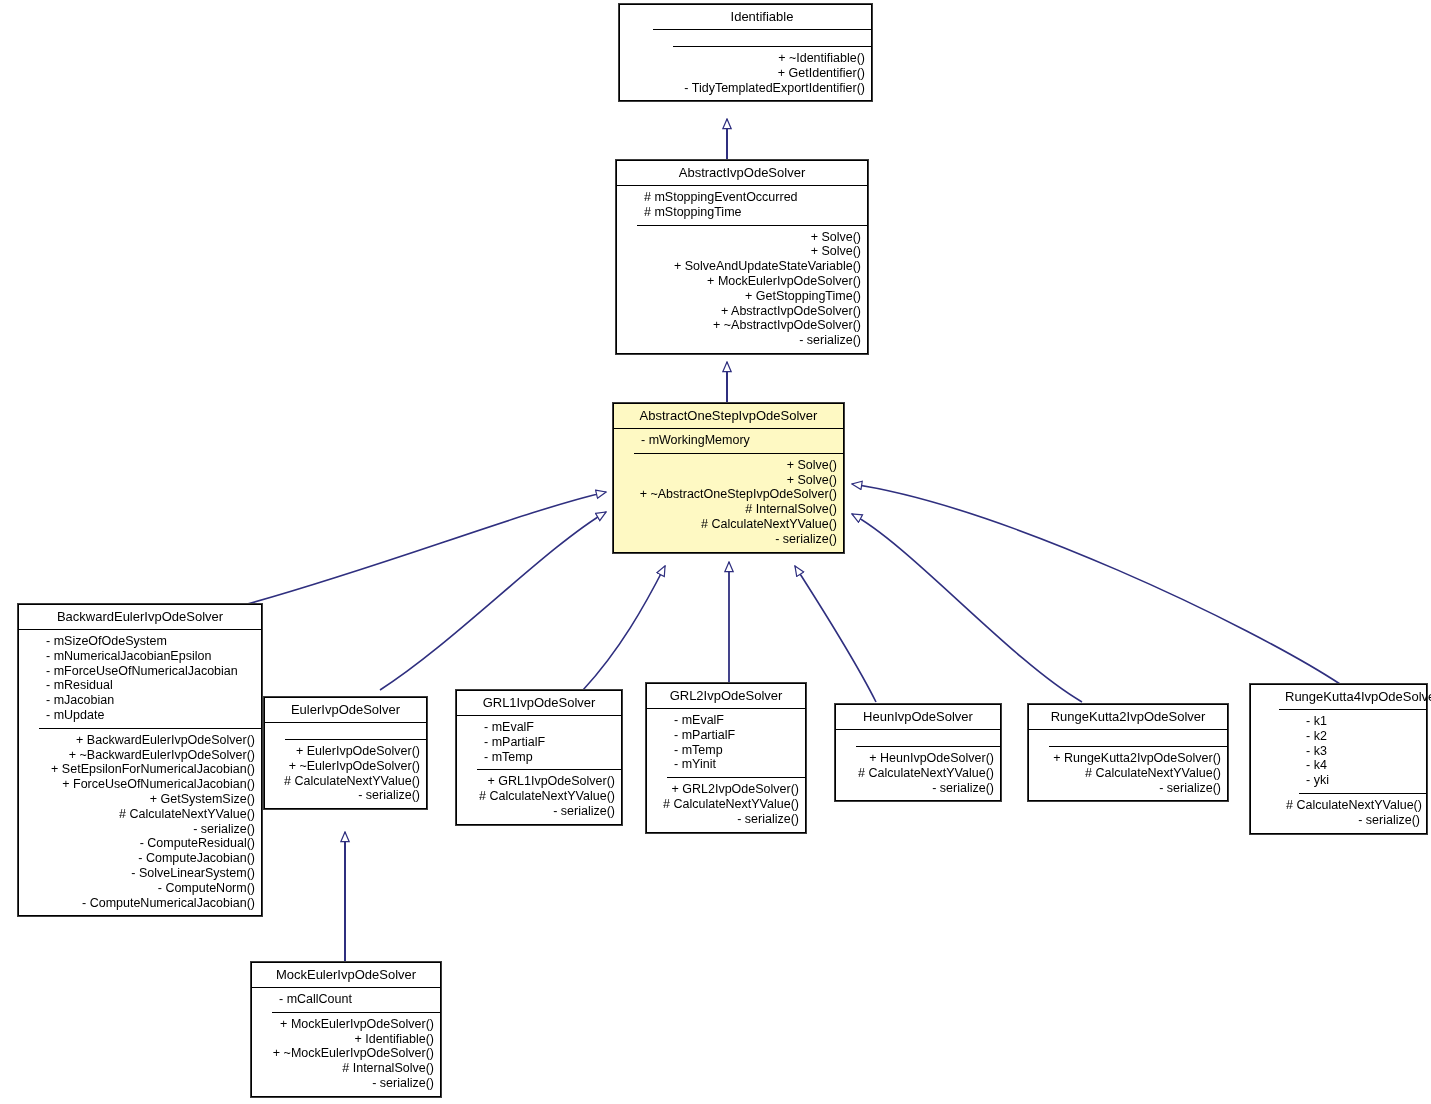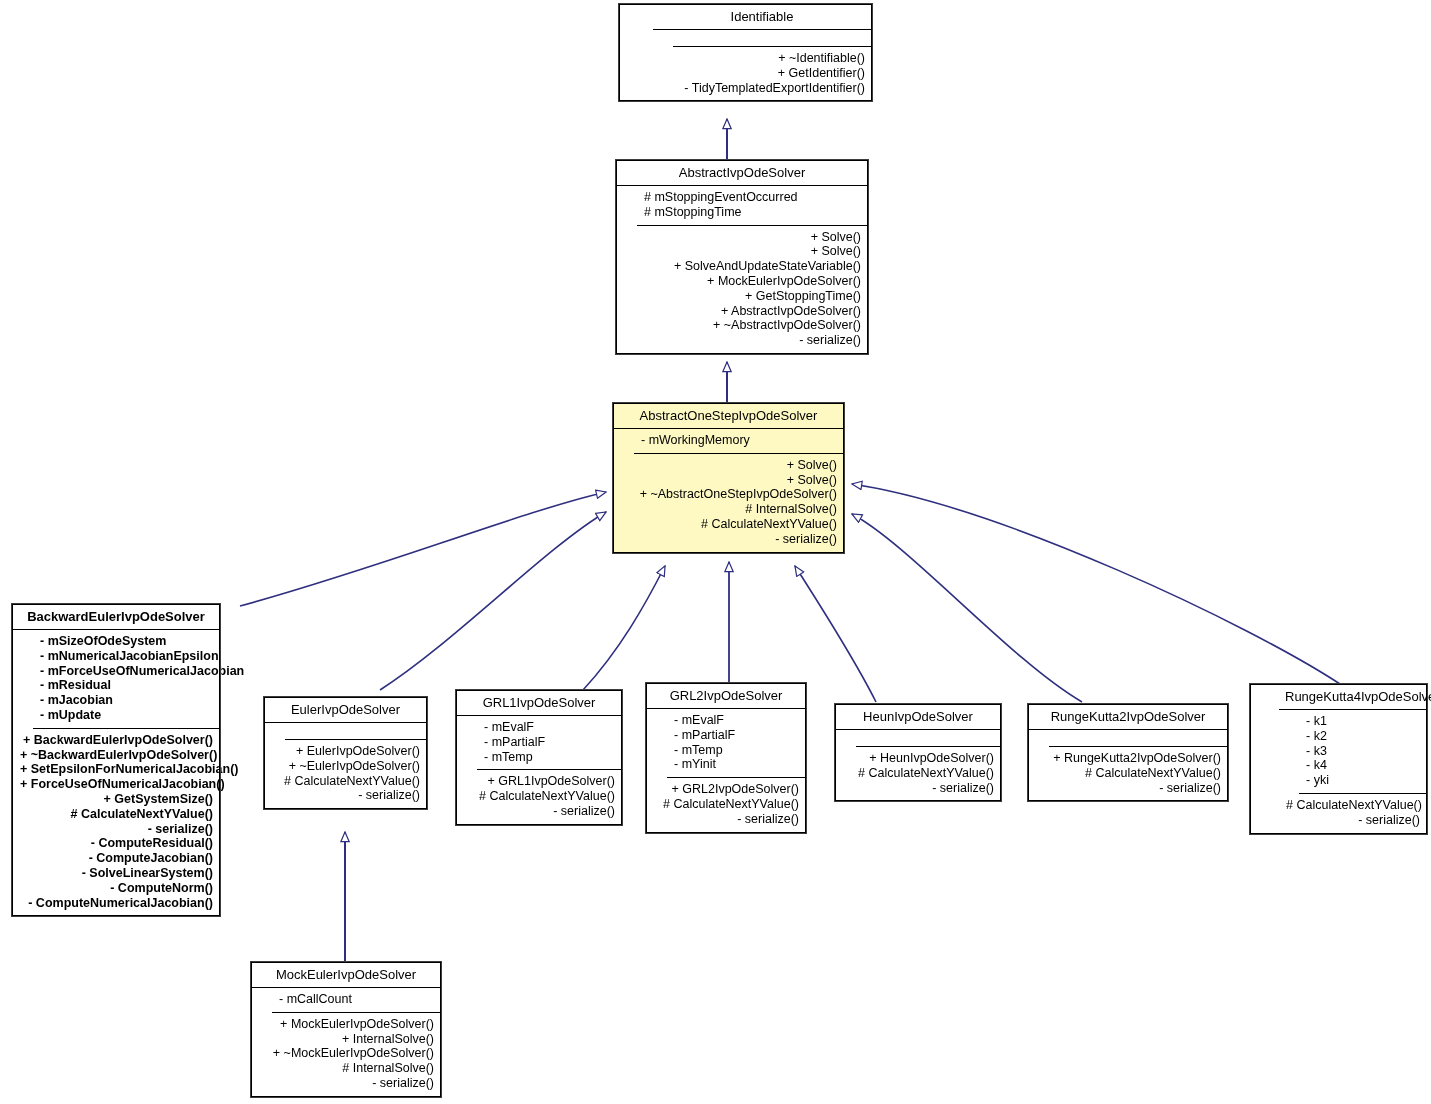--- a/index.html
+++ b/index.html
@@ -160,21 +160,21 @@
     <div class="uml-ops">
       <div class="member">+ Solve()</div>
       <div class="member">+ Solve()</div>
       <div class="member">+ ~AbstractOneStepIvpOdeSolver()</div>
       <div class="member"># InternalSolve()</div>
       <div class="member"># CalculateNextYValue()</div>
       <div class="member">- serialize()</div>
     </div>
   </div>
 
-  <div class="uml-class" style="left:12px; top:604px; width:208px;font-weight:bold;">
+  <div class="uml-class" style="left:18px; top:604px; width:244px;">
     <div class="uml-title">BackwardEulerIvpOdeSolver</div>
     <div class="uml-attrs">
       <div class="member">- mSizeOfOdeSystem</div>
       <div class="member">- mNumericalJacobianEpsilon</div>
       <div class="member">- mForceUseOfNumericalJacobian</div>
       <div class="member">- mResidual</div>
       <div class="member">- mJacobian</div>
       <div class="member">- mUpdate</div>
     </div>
     <div class="uml-ops">
@@ -204,21 +204,21 @@
     </div>
   </div>
 
   <div class="uml-class" style="left:251px; top:962px; width:190px;">
     <div class="uml-title">MockEulerIvpOdeSolver</div>
     <div class="uml-attrs">
       <div class="member">- mCallCount</div>
     </div>
     <div class="uml-ops">
       <div class="member">+ MockEulerIvpOdeSolver()</div>
-      <div class="member">+ InternalSolve()</div>
+      <div class="member">+ Identifiable()</div>
       <div class="member">+ ~MockEulerIvpOdeSolver()</div>
       <div class="member"># InternalSolve()</div>
       <div class="member">- serialize()</div>
     </div>
   </div>
 
   <div class="uml-class" style="left:456px; top:690px; width:166px;">
     <div class="uml-title">GRL1IvpOdeSolver</div>
     <div class="uml-attrs">
       <div class="member">- mEvalF</div>

